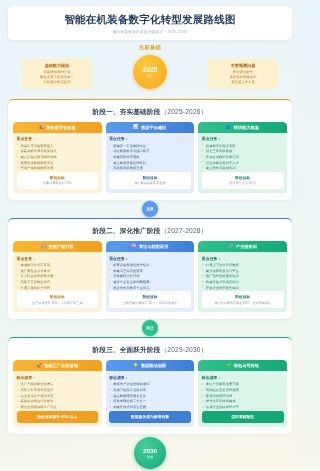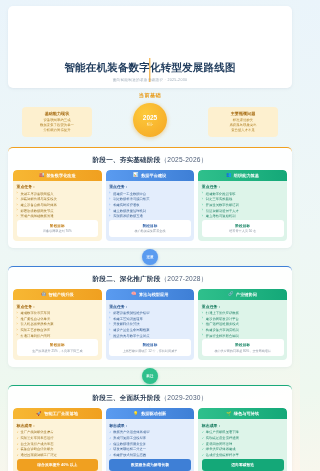--- a/index.html
+++ b/index.html
@@ -19,21 +19,20 @@
     padding: 7px 6px 6px 6px;
     text-align: center;
     box-shadow: 0 1px 3px rgba(120,140,160,.13);
   }
   .title {
     font-size: 10.5px;
     font-weight: bold;
     color: #1f3b5c;
     letter-spacing: .2px;
     line-height: 1.2;
-    margin-top: 48px;
   }
   .subtitle {
     font-size: 3.6px;
     color: #9aa8b6;
     margin-top: 4px;
     letter-spacing: .3px;
   }
 
   
   .start-label {

